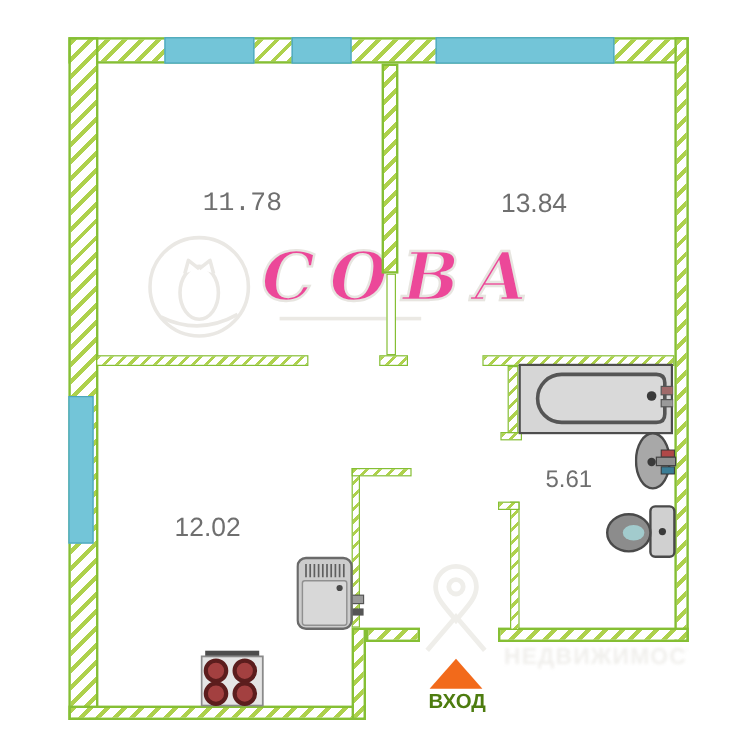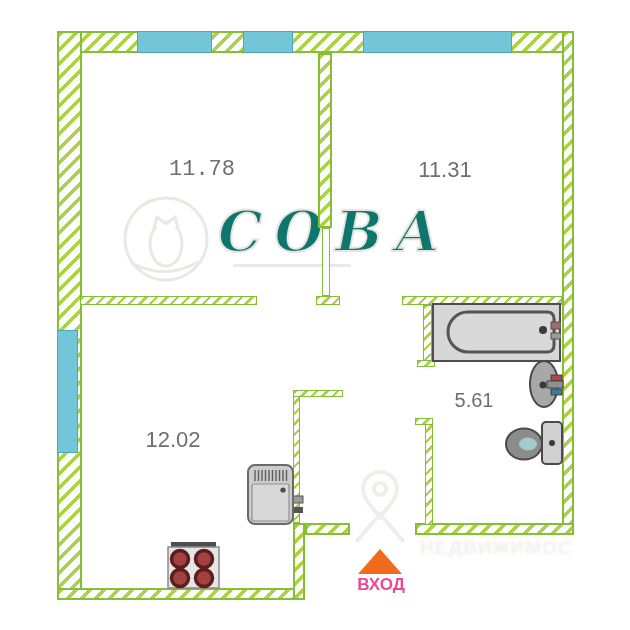--- a/index.html
+++ b/index.html
@@ -9,27 +9,27 @@
   .wall{position:absolute;box-sizing:border-box;border:2px solid #85bf34;
         background:repeating-linear-gradient(135deg,#aed14c 0 3.5px,#ffffff 3.5px 10px);z-index:3;}
   .wall-thin{position:absolute;box-sizing:border-box;border:1.5px solid #85bf34;
         background:repeating-linear-gradient(135deg,#aed14c 0 2.5px,#ffffff 2.5px 7.5px);z-index:3;}
   .door-leaf{position:absolute;box-sizing:border-box;border:1.5px solid #85bf34;background:#ffffff;z-index:3;}
   .win{position:absolute;box-sizing:border-box;background:#73c5d8;border:1.5px solid #4ba7bc;z-index:4;}
   .room-label{position:absolute;color:#6f6f6f;text-align:center;z-index:5;}
   .fixture{position:absolute;z-index:6;line-height:0;}
   .wm{position:absolute;z-index:1;}
   #sova-text{font-family:"DejaVu Serif",serif;font-style:italic;font-weight:bold;font-size:56px;
-             letter-spacing:12px;color:#0f766e;-webkit-text-stroke:2px #e7e5e0;white-space:nowrap;}
+             letter-spacing:12px;color:#ec4899;-webkit-text-stroke:2px #e7e5e0;white-space:nowrap;}
   #wm-fragment{overflow:hidden;white-space:nowrap;font-weight:bold;font-size:19px;letter-spacing:1px;
              color:#f0efec;filter:blur(1.5px);}
   #entrance-arrow{position:absolute;width:0;height:0;z-index:6;
              border-left:22px solid transparent;border-right:22px solid transparent;
              border-bottom:25px solid #f26a1b;}
-  #entrance-label{position:absolute;color:#ec4899;font-weight:bold;font-size:17px;text-align:center;z-index:6;}
+  #entrance-label{position:absolute;color:#4d7c0f;font-weight:bold;font-size:17px;text-align:center;z-index:6;}
 </style>
 </head>
 <body>
 
 <div id="stage">
 
   <div class="wm" style="left:118px;top:194px;">
     <svg width="104" height="92" viewBox="0 0 104 92">
       <circle cx="48" cy="45" r="41" fill="none" stroke="#eae8e4" stroke-width="3"></circle>
       <ellipse cx="48" cy="50" rx="16" ry="22" fill="#ffffff" stroke="#eae8e4" stroke-width="3"></ellipse>
@@ -68,21 +68,21 @@
   <div class="wall-thin" style="left:415px;top:418px;width:18px;height:7px;"></div>
   <div class="wall-thin" style="left:293px;top:390px;width:7px;height:133px;"></div>
   <div class="wall-thin" style="left:293px;top:390px;width:50px;height:7px;"></div>
 
   <div class="win" style="left:137px;top:31px;width:75px;height:22px;"></div>
   <div class="win" style="left:243px;top:31px;width:50px;height:22px;"></div>
   <div class="win" style="left:363px;top:31px;width:149px;height:22px;"></div>
   <div class="win" style="left:57px;top:330px;width:21px;height:123px;"></div>
 
   <div class="room-label" style="left:157px;top:157px;width:90px;font-size:22px;font-family:Liberation Mono, monospace;">11.78</div>
-  <div class="room-label" style="left:400px;top:157px;width:90px;font-size:22px;">11.31</div>
+  <div class="room-label" style="left:400px;top:157px;width:90px;font-size:22px;">13.84</div>
   <div class="room-label" style="left:128px;top:427px;width:90px;font-size:22px;">12.02</div>
   <div class="room-label" style="left:439px;top:389px;width:70px;font-size:20px;">5.61</div>
 
   <div class="fixture" style="left:432px;top:303px;">
     <svg width="129" height="59" viewBox="0 0 129 59">
       <rect x="1" y="1" width="127" height="57" fill="#d6d6d6" stroke="#4d4d4d" stroke-width="2"></rect>
       <path d="M36,9 L115,9 Q122,9 122,16 L122,42 Q122,49 115,49 L36,49 A20,20 0 0 1 36,9 Z" fill="#d9d9d9" stroke="#555555" stroke-width="3"></path>
       <circle cx="111" cy="27" r="4" fill="#3a3a3a"></circle>
       <rect x="119" y="19" width="10" height="7" fill="#a06a6a" stroke="#555555" stroke-width="1"></rect>
       <rect x="119" y="30" width="10" height="6" fill="#9a9a9a" stroke="#555555" stroke-width="1"></rect>

